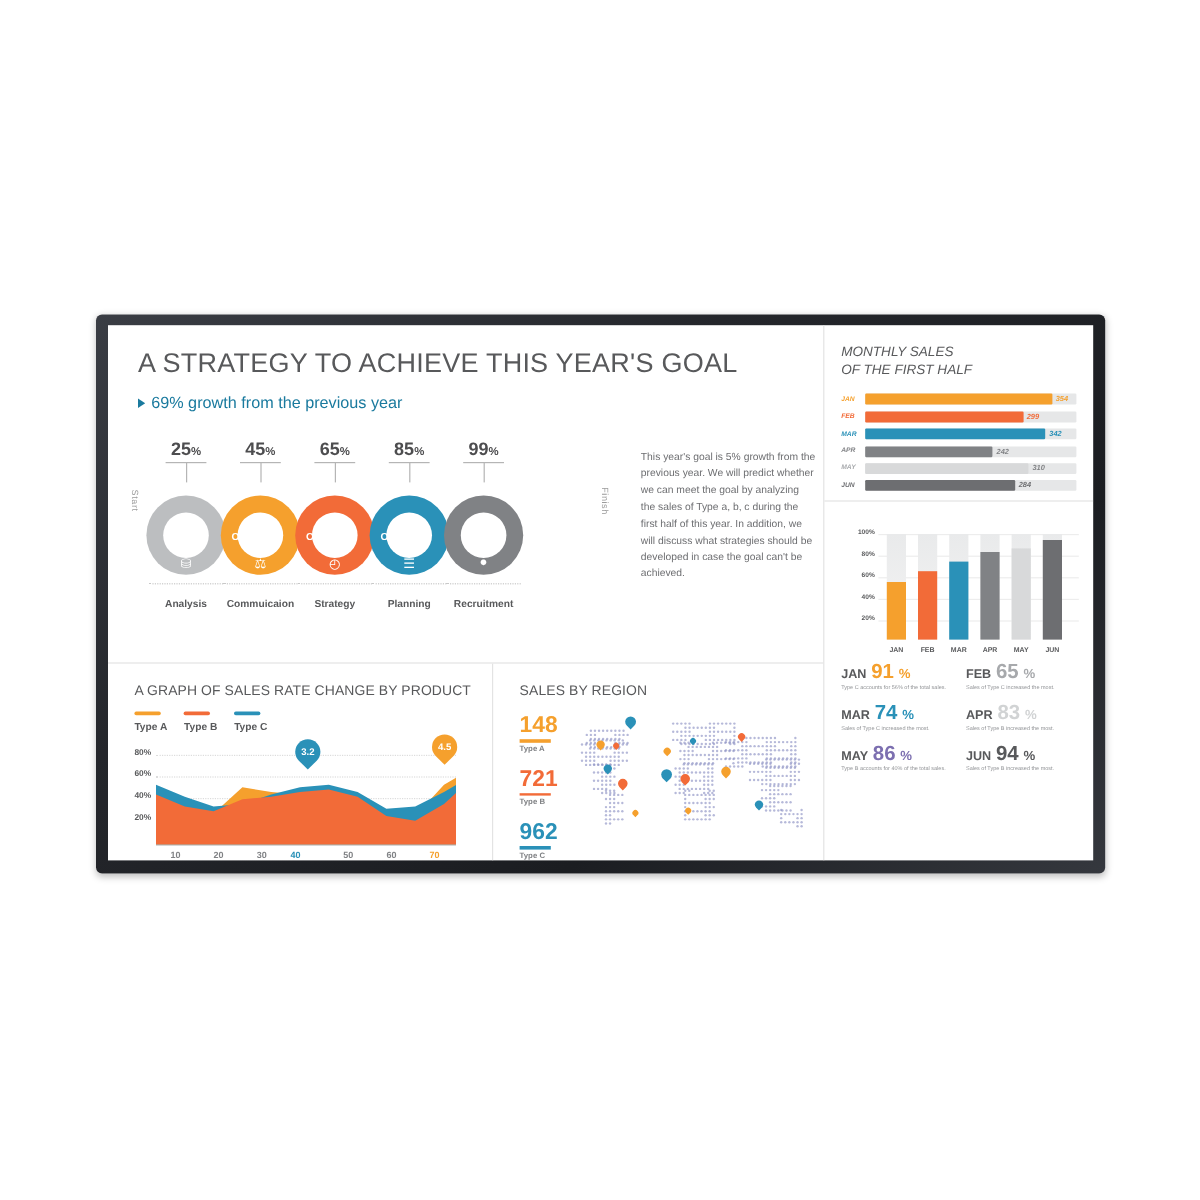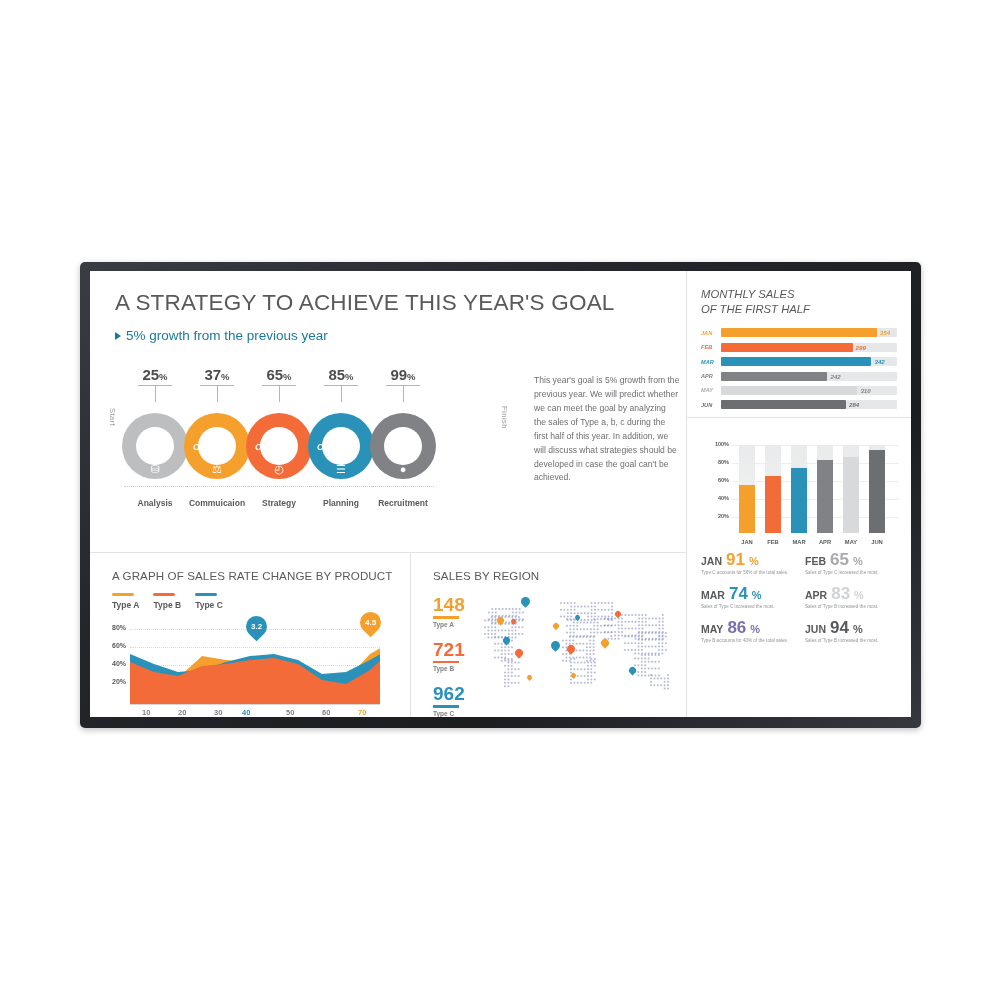--- a/index.html
+++ b/index.html
@@ -75,21 +75,21 @@
     position: absolute; border-radius: 50%;
   }
   .ring-inner {
     position: absolute; border-radius: 50%; background: #ffffff;
   }
   .connector {
     position: absolute; height: 17px;
   }
   .opt-label {
     position: absolute; color: #ffffff; font-size: 8.5px; font-weight: bold;
-    white-space: nowrap; z-index: 6; font-style: italic;
+    white-space: nowrap; z-index: 6;
   }
   .stage-name {
     position: absolute; font-size: 8.5px; color: #58595b; text-align: center; width: 84px;
     font-weight: bold;
   }
   .stage-icon {
     position: absolute; color:#fff; font-size: 11px; z-index: 7; text-align:center; width:20px;
   }
   .dotted-arc {
     position: absolute; border-bottom: 1.5px dotted #c8c8c8; width: 62px; height: 1px;
@@ -185,21 +185,21 @@
 
     <div class="v-divider" style="left:596px;"></div>
     <div class="h-divider" style="top:281px; width:596px;"></div>
     <div class="h-divider" style="top:146px; left:597px; width:224px;"></div>
     <div class="v-divider" style="left:320px; top:282px; bottom:0;"></div>
 
     <div id="left-top">
       <div id="main-title">A STRATEGY TO ACHIEVE THIS YEAR'S GOAL</div>
       <div id="subtitle-row">
         <div id="subtitle-arrow"></div>
-        <div id="subtitle-text">5% growth from the previous year</div>
+        <div id="subtitle-text">69% growth from the previous year</div>
       </div>
 
       <div id="chain">
         <div class="vert-label" style="left:-2px; top:42px;">Start</div>
         <div class="vert-label" style="left:390px; top:40px;">Finish</div>
         <div id="chain-body">
             <div class="connector" style="left:45px; top:72px; width:62px; background:#BCBEC0; z-index:2;"></div>
             <div class="connector" style="left:107px; top:72px; width:62px; background:#F5A02D; z-index:3;"></div>
             <div class="connector" style="left:169px; top:72px; width:62px; background:#F26B38; z-index:4;"></div>
             <div class="connector" style="left:231px; top:72px; width:62px; background:#2A91B8; z-index:5;"></div>
@@ -213,21 +213,21 @@
        <div class="pct-bar"></div>
        <div class="pct-stem"></div>
      </div>
             <div class="ring" style="left:74px; top:47px; width:66px; height:66px; background:#F5A02D; z-index:4;"></div>
             <div class="ring-inner" style="left:88px; top:61px; width:38px; height:38px; z-index:5;"></div>
             <div class="opt-label" style="left:83px; top:76px;">Option 01</div>
             <div class="stage-icon" style="left:97px; top:97px;">⚖</div>
             <div class="stage-name" style="left:65px; top:132px;">Commuicaion</div>
             <div class="dotted-arc" style="left:76px; top:120px;"></div>
             <div class="pct-item" style="left:72px; top:0px;">
-       <span class="pct-num">37</span><span class="pct-sign">%</span>
+       <span class="pct-num">45</span><span class="pct-sign">%</span>
        <div class="pct-bar"></div>
        <div class="pct-stem"></div>
      </div>
             <div class="ring" style="left:136px; top:47px; width:66px; height:66px; background:#F26B38; z-index:5;"></div>
             <div class="ring-inner" style="left:150px; top:61px; width:38px; height:38px; z-index:6;"></div>
             <div class="opt-label" style="left:145px; top:76px;">Option 02</div>
             <div class="stage-icon" style="left:159px; top:97px;">◴</div>
             <div class="stage-name" style="left:127px; top:132px;">Strategy</div>
             <div class="dotted-arc" style="left:138px; top:120px;"></div>
             <div class="pct-item" style="left:134px; top:0px;">

